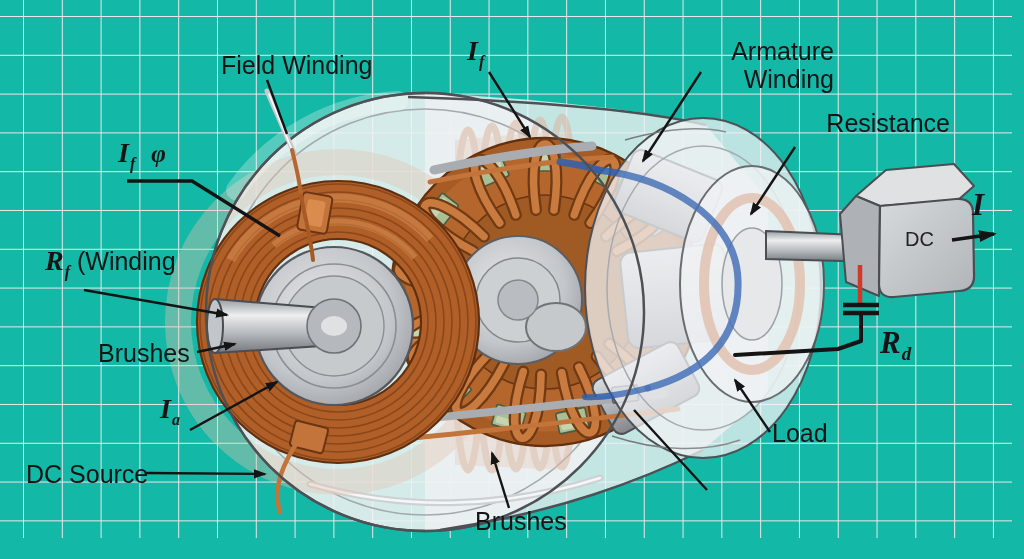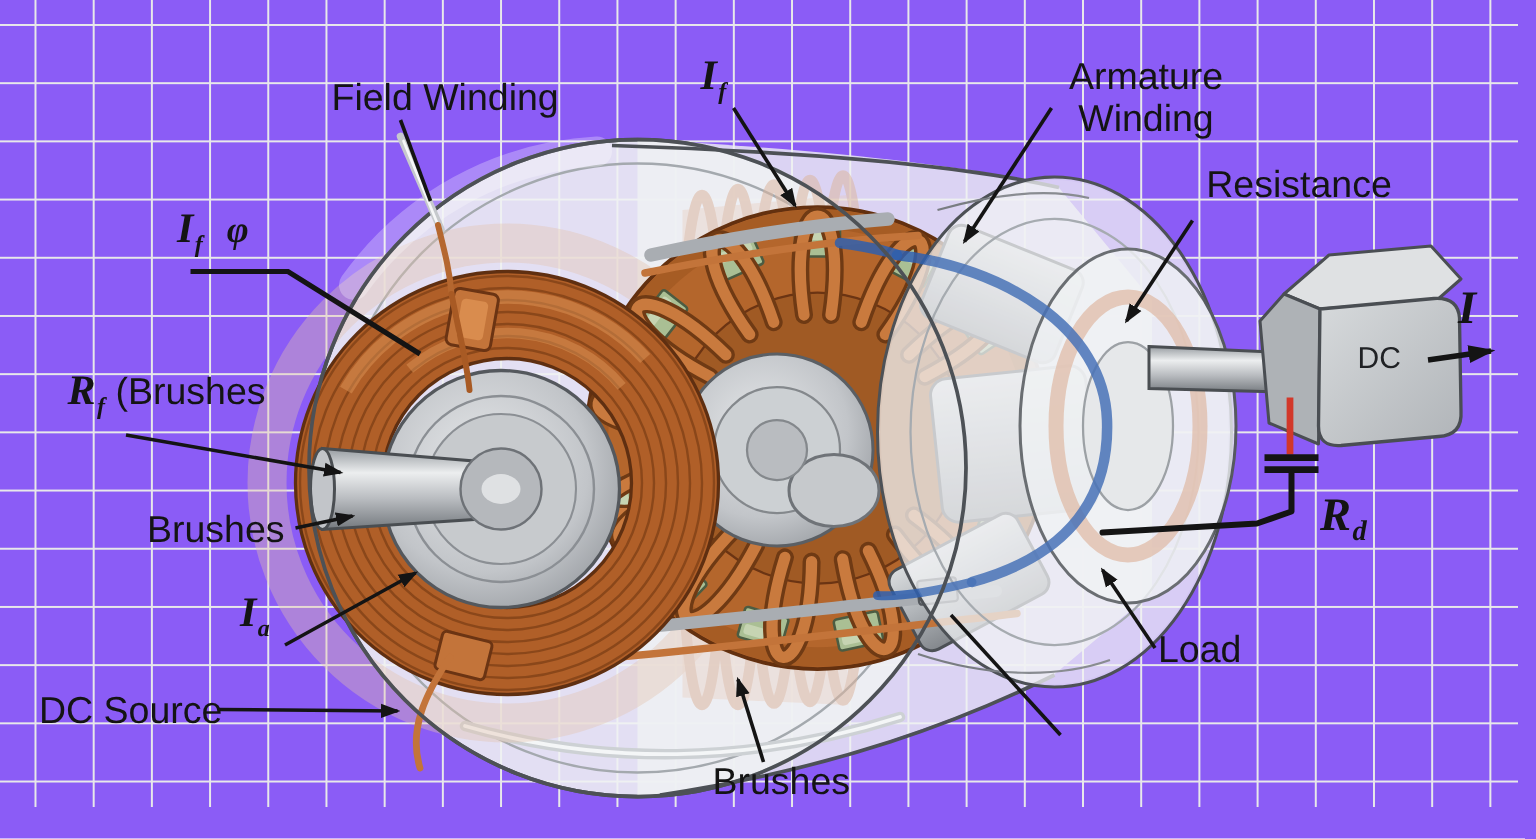--- a/index.html
+++ b/index.html
@@ -1,27 +1,27 @@
 <!DOCTYPE html>
 <html><head>
 <meta charset="utf-8">
 <style>
   html,body{margin:0;padding:0;background:#ffffff;}
-  #stage{position:relative;width:1024px;height:559px;overflow:hidden;background:#8b5cf6;
+  #stage{position:relative;width:1024px;height:559px;overflow:hidden;background:#14b8a6;
          font-family:"Liberation Sans",sans-serif;}
   #grid{position:absolute;left:0;top:0;width:1012px;height:538px;
         background-image:
           linear-gradient(to right,#e8e8ea 1px,transparent 1px),
           linear-gradient(to bottom,#e8e8ea 1px,transparent 1px);
         background-size:38.8px 38.8px;
         background-position:23px 16px;}
   svg#art{position:absolute;left:0;top:0;}
   #labels{position:absolute;left:0;top:0;width:1024px;height:559px;pointer-events:none;}
   .lbl{position:absolute;color:#141414;font-size:25px;line-height:1.1;white-space:nowrap;}
-  .center{text-align:center;}
+  .center{text-align:right;}
   .math{font-family:"Liberation Serif","Liberation Sans",serif;font-style:italic;font-weight:bold;text-align:center;}
   .msub{font-family:"Liberation Serif",serif;font-style:italic;font-weight:bold;
         font-size:16px;vertical-align:-7px;margin-left:1px;}
 </style>
 </head>
 <body>
 
 <div id="stage">
   <div id="grid"></div>
 
@@ -252,21 +252,21 @@
       <div>Armature</div>
       <div>Winding</div>
     </div>
     <div class="lbl center" style="left:782px;top:110px;width:168px">
       <div>Resistance</div>
     </div>
     <div class="lbl" style="left:118px;top:138px">
       <span class="math" style="font-size:28px">I</span><sub class="msub">f</sub><span class="math" style="margin-left:16px;font-size:25px">φ</span>
     </div>
     <div class="lbl" style="left:45px;top:246px">
-      <span class="math" style="font-size:28px">R</span><sub class="msub">f</sub><span> (Brushes</span>
+      <span class="math" style="font-size:28px">R</span><sub class="msub">f</sub><span> (Winding</span>
     </div>
     <div class="lbl" style="left:98px;top:340px">
       <span>Brushes</span>
     </div>
     <div class="lbl math" style="left:160px;top:394px;font-size:28px">
       <span>I</span><sub class="msub">a</sub>
     </div>
     <div class="lbl" style="left:26px;top:461px">
       <span>DC Source</span>
     </div>

